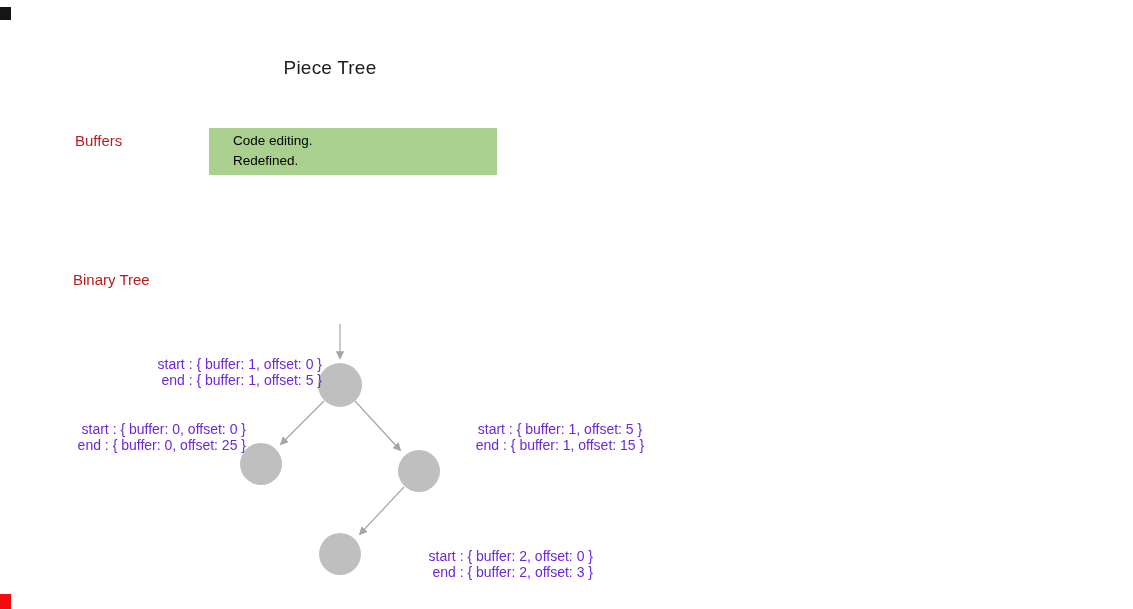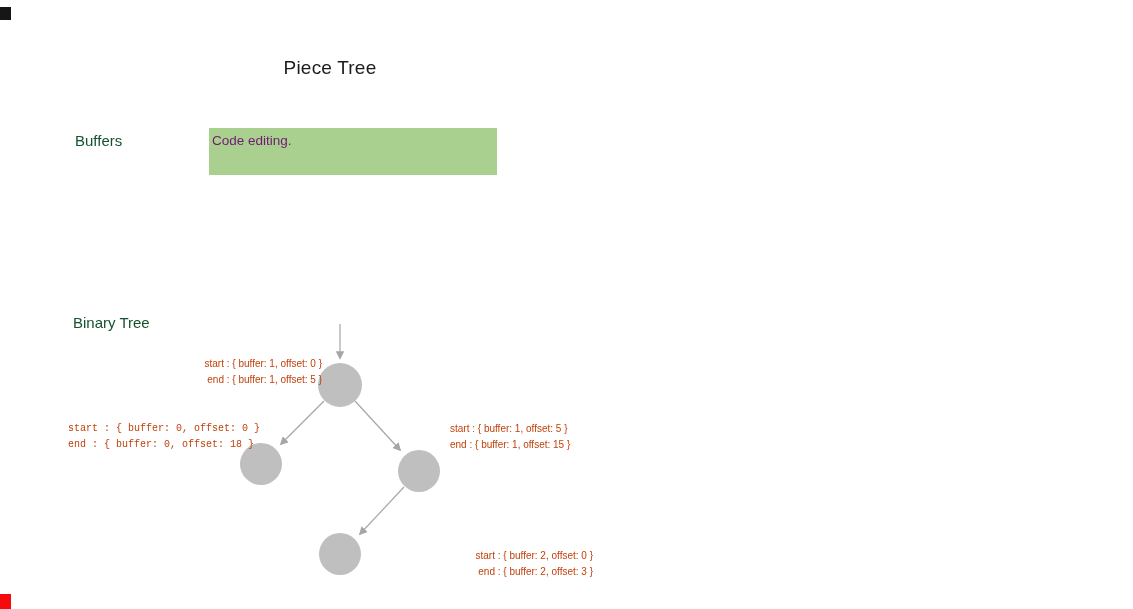--- a/index.html
+++ b/index.html
@@ -18,53 +18,53 @@
     text-align: center;
     font-size: 19px;
     color: #1c1c1c;
     letter-spacing: 0.2px;
   }
   .title-left  { left: 180px; }
   .title-right { left: 683px; }
   .section-label {
     position: absolute;
     font-size: 15px;
-    color: #14532d;
+    color: #b91c1c;
   }
   .buffers-label     { left: 75px; top: 132px; }
-  .binary-tree-label { left: 73px; top: 271px; margin-top: 43px; }
+  .binary-tree-label { left: 73px; top: 271px; }
   .buffer-box {
     position: absolute;
     left: 209px;
     width: 288px;
     box-sizing: border-box;
-    padding-left: 3px;
-    color: #701a75;
+    padding-left: 24px;
+    color: #000000;
     font-size: 13.5px;
   }
   .box-0 { top: 128px; height: 47px; padding-top: 3px; line-height: 20px; background: #a9d08e; }
   .box-1 { top: 181px; height: 27px; line-height: 27px; background: #a9d08e; }
   .box-2 { top: 217px; height: 27px; line-height: 27px; background: #ffd966; }
   .tree-svg {
     position: absolute;
     left: 0; top: 0;
     width: 1133px;
     height: 609px;
     pointer-events: none;
   }
   .node-label {
     position: absolute;
-    font-size: 10px;
+    font-size: 14px;
     line-height: 16px;
-    color: #c2410c;
+    color: #6d28d9;
     white-space: nowrap;
   }
   .label-root        { left: 120px; width: 202px; text-align: right; top: 356px; }
-  .label-left-child  { left:  68px; width: 185px; text-align: right; top: 421px; font-family: Liberation Mono, monospace; }
-  .label-right-child { left: 450px; width: 220px; text-align: left;  top: 421px; }
+  .label-left-child  { left:  61px; width: 185px; text-align: right; top: 421px; }
+  .label-right-child { left: 450px; width: 220px; text-align: center;  top: 421px; }
   .label-bottom      { left: 373px; width: 220px; text-align: right;  top: 548px; }
   .edge-mark {
     position: absolute;
     left: 0;
   }
   .mark-top    { top: 7px;   width: 11px; height: 13px; }
   .mark-bottom { top: 594px; width: 11px; height: 15px; }
 </style>
 </head>
 <body>
@@ -73,20 +73,21 @@
 
   <div class="edge-mark mark-top" style="background:#161616;"></div>
   <div class="edge-mark mark-bottom" style="background:#f40b0e;"></div>
 
   <div class="title title-left">Piece Tree</div>
 
   <div class="section-label buffers-label">Buffers</div>
 
   <div class="buffer-box box-0">
     <div>Code editing.</div>
+    <div>Redefined.</div>
   </div>
 
   <div class="section-label binary-tree-label">Binary Tree</div>
 
   <svg class="tree-svg" viewBox="0 0 1133 609" xmlns="http://www.w3.org/2000/svg">
     <defs>
       <marker id="arrowhead" viewBox="0 0 10 10" refX="8" refY="5" markerWidth="7" markerHeight="7" orient="auto-start-reverse">
         <path d="M 0 0 L 10 5 L 0 10 z" fill="#a6a6a6"></path>
       </marker>
     </defs>
@@ -99,21 +100,21 @@
     <circle cx="419" cy="471" r="21" fill="#bfbfbf"></circle>
     <circle cx="340" cy="554" r="21" fill="#bfbfbf"></circle>
   </svg>
 
   <div class="node-label label-root">
     <div>start : { buffer: 1, offset: 0 }</div>
     <div>end : { buffer: 1, offset: 5 }</div>
   </div>
   <div class="node-label label-left-child">
     <div>start : { buffer: 0, offset: 0 }</div>
-    <div>end : { buffer: 0, offset: 18 }</div>
+    <div>end : { buffer: 0, offset: 25 }</div>
   </div>
   <div class="node-label label-right-child">
     <div>start : { buffer: 1, offset: 5 }</div>
     <div>end : { buffer: 1, offset: 15 }</div>
   </div>
   <div class="node-label label-bottom">
     <div>start : { buffer: 2, offset: 0 }</div>
     <div>end : { buffer: 2, offset: 3 }</div>
   </div>
 

